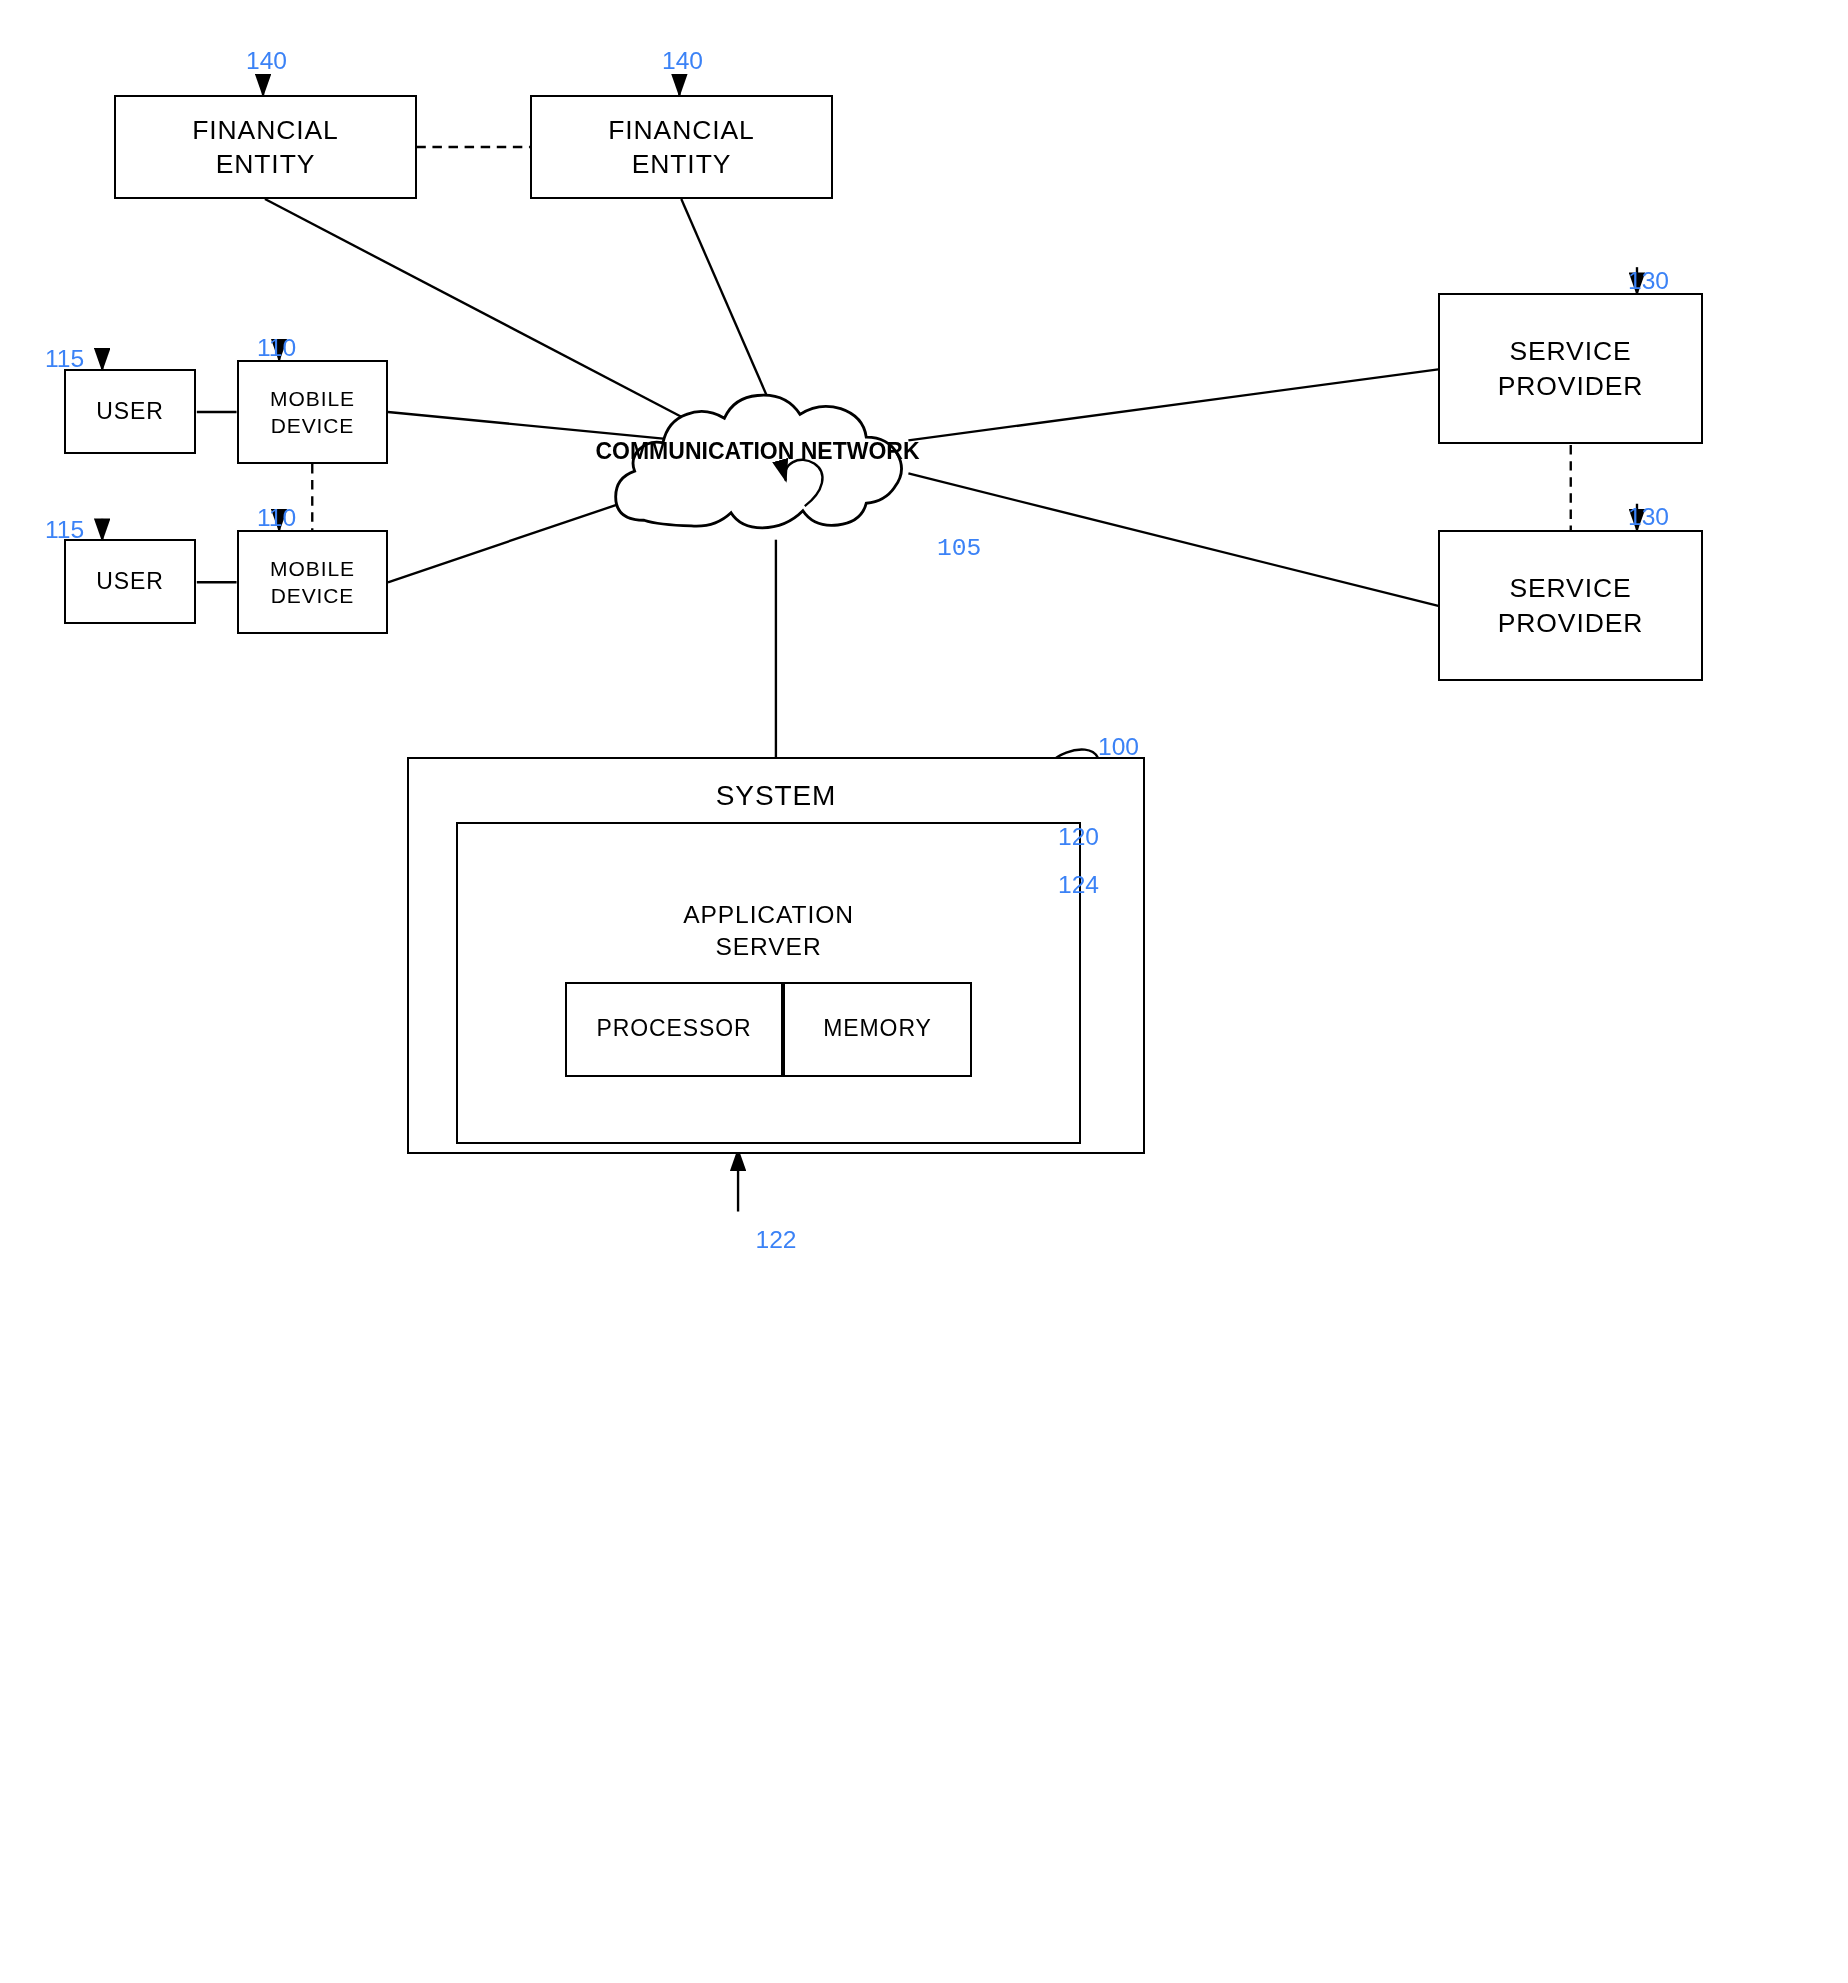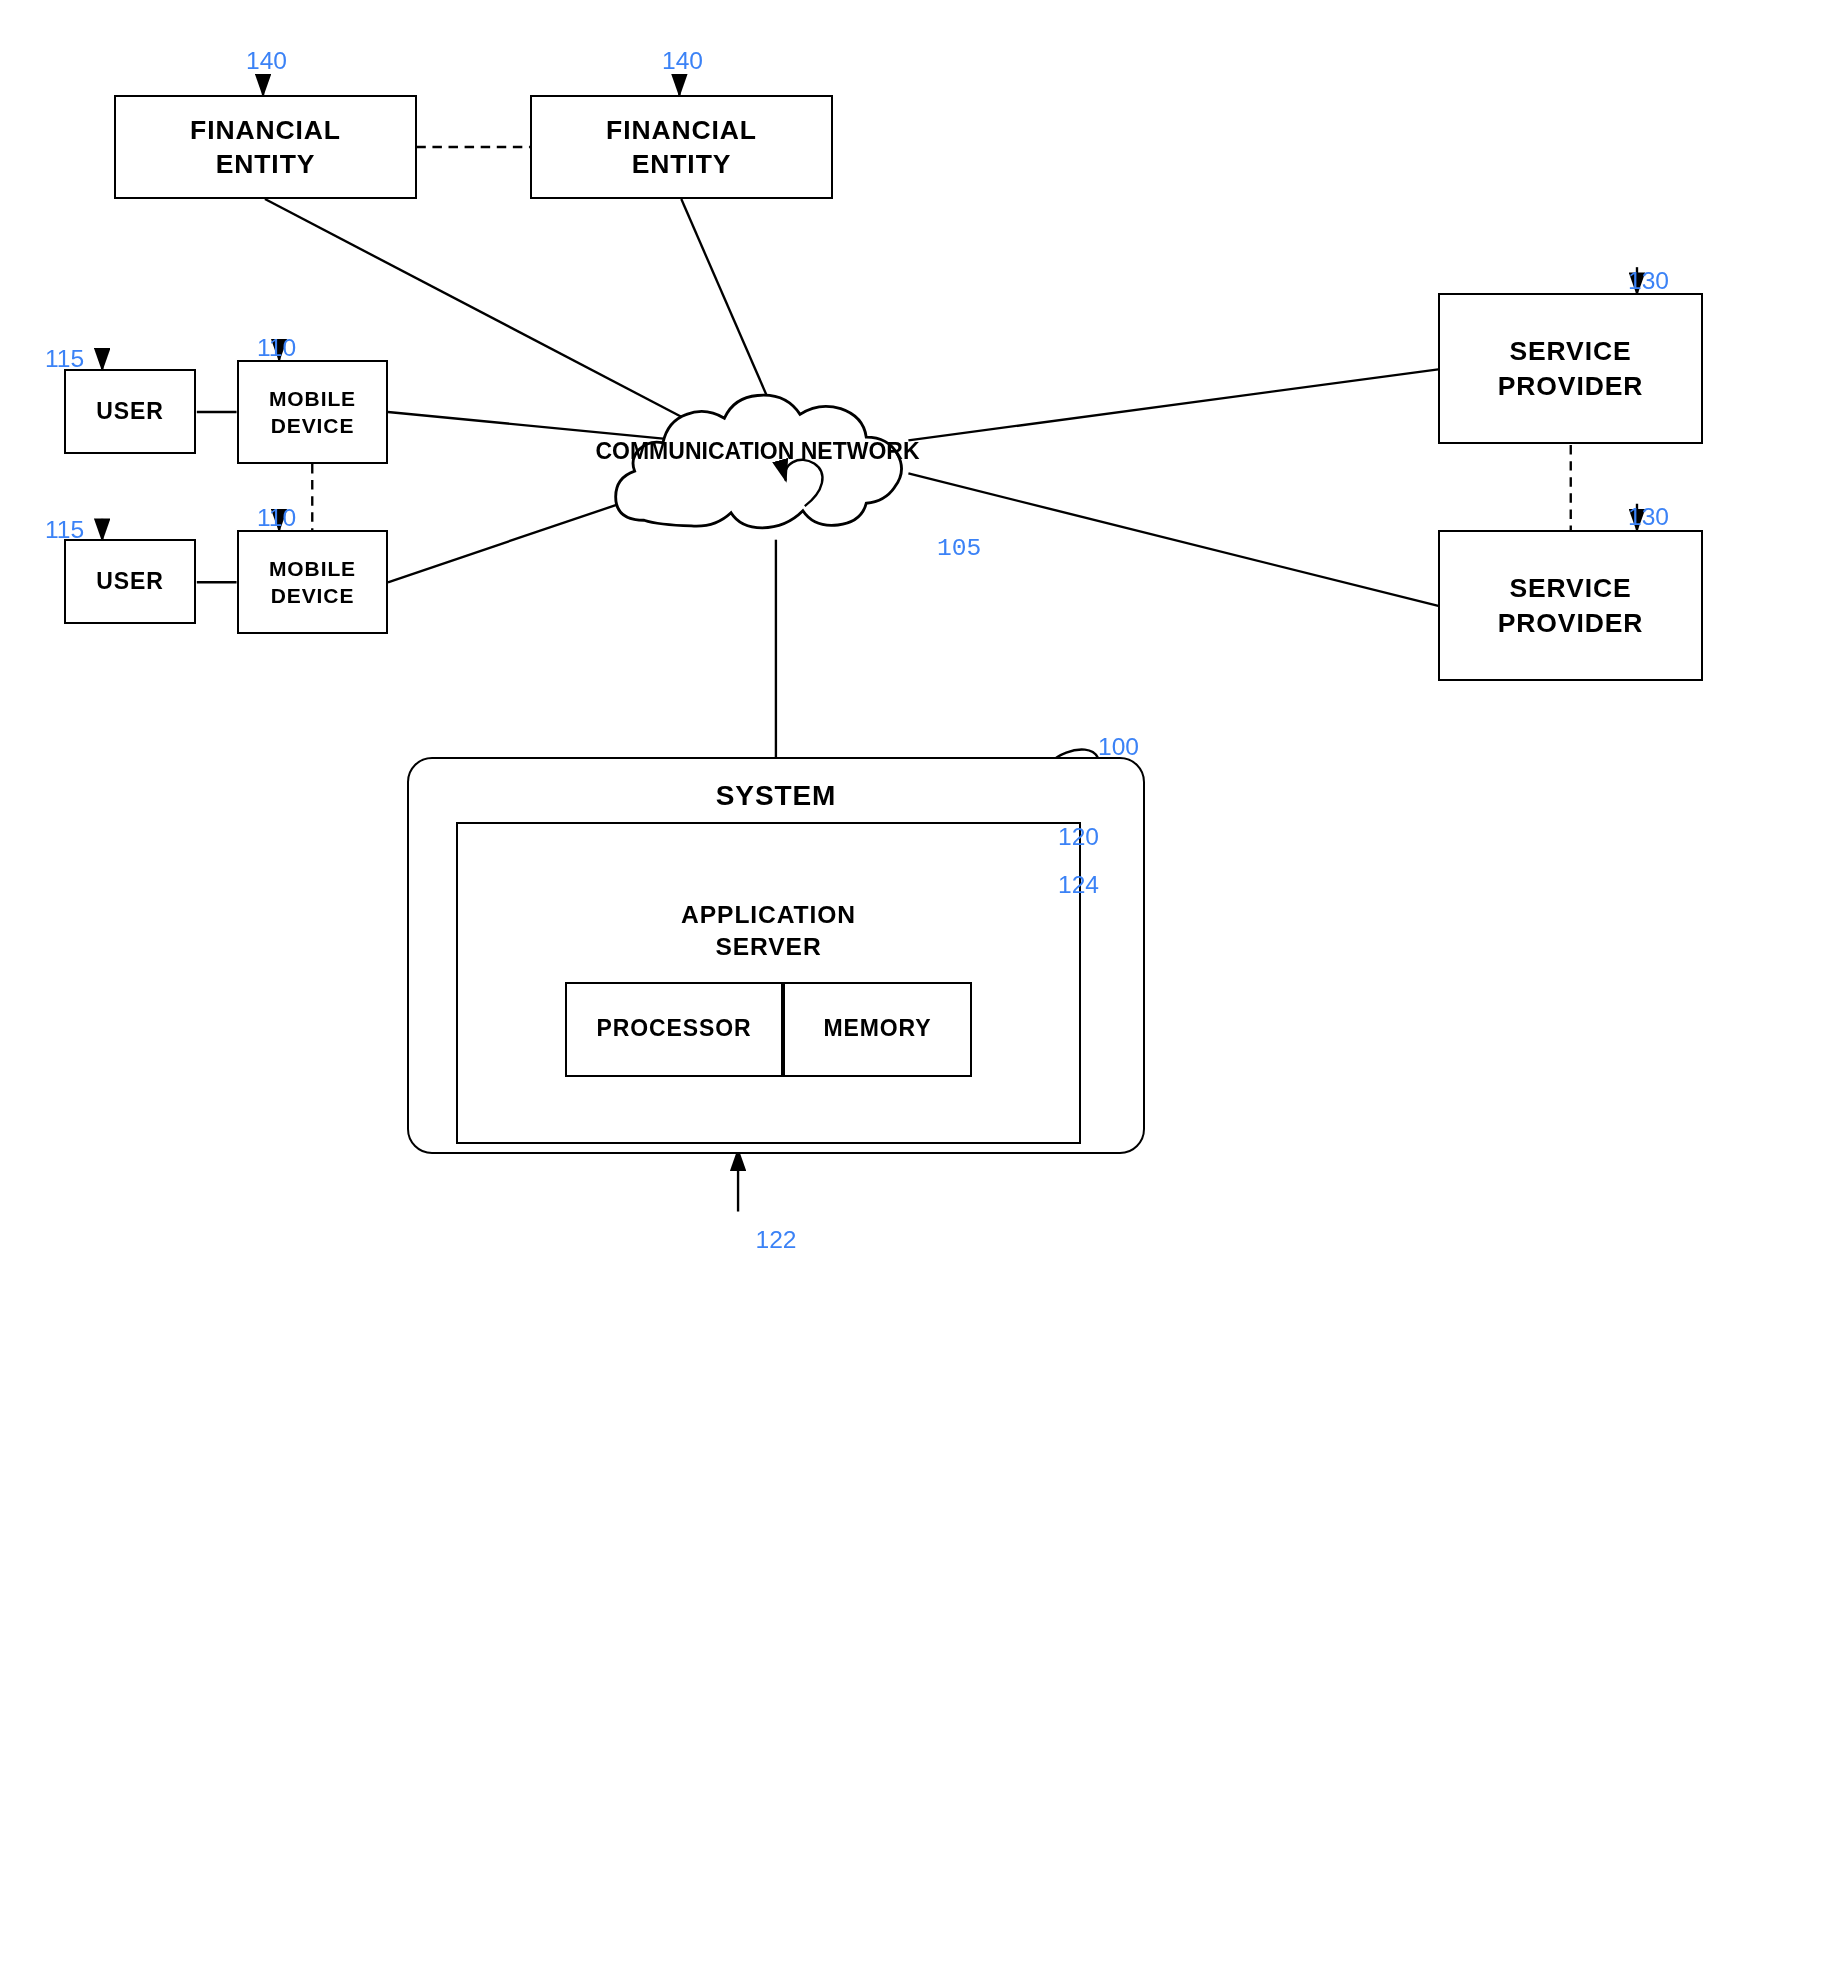--- a/index.html
+++ b/index.html
@@ -19,21 +19,21 @@
     }
     .box {
       position: absolute;
       border: 2.8px solid #000;
       background: #fff;
       display: flex;
       align-items: center;
       justify-content: center;
       text-align: center;
       font-size: 26.5px;
-      font-weight: bold;
+      font-weight: normal;
       letter-spacing: 0.9px;
       line-height: 1.3;
     }
     .label-number {
       position: absolute;
       font-size: 24.6px;
       font-weight: normal;
       color: #3b82f6;
     }
     svg.diagram-svg {
@@ -201,21 +201,21 @@
 PROVIDER</span>
   </div>
   <div class="label-number" style="left:1628px; top:267px;">130</div>
 
   <div class="box" style="left:1438px; top:530px; width:265px; height:151px; font-size:26.5px;">
     <span style="white-space:pre; text-align:center;">SERVICE
 PROVIDER</span>
   </div>
   <div class="label-number" style="left:1628px; top:503px;">130</div>
 
-  <div class="box" style="left:407px; top:757px; width:738px; height:397px; font-size:28px; align-items:flex-start; justify-content:center; padding-top:11.4px; flex-direction:column;border-radius:25px;">
+  <div class="box" style="left:407px; top:757px; width:738px; height:397px; font-size:28px; align-items:flex-start; justify-content:center; padding-top:11.4px; flex-direction:column;">
     <span style="margin-bottom:7.6px; align-self:center;">SYSTEM</span>
 
     <div class="box" style="position:relative; left:47px; width:625px; height:322px; font-size:24.6px; align-items:flex-start; justify-content:center; padding-top:9.5px; flex-direction:column;">
       <span style="align-self:center; margin-bottom:9.5px; white-space:pre; text-align:center;">APPLICATION
 SERVER</span>
 
       <div style="display:flex; flex-direction:row; align-items:center; justify-content:center; width:100%; margin-top:9.5px;">
         <div class="box" style="position:relative; width:218px; height:95px; font-size:23px;">
           <span>PROCESSOR</span>
         </div>

